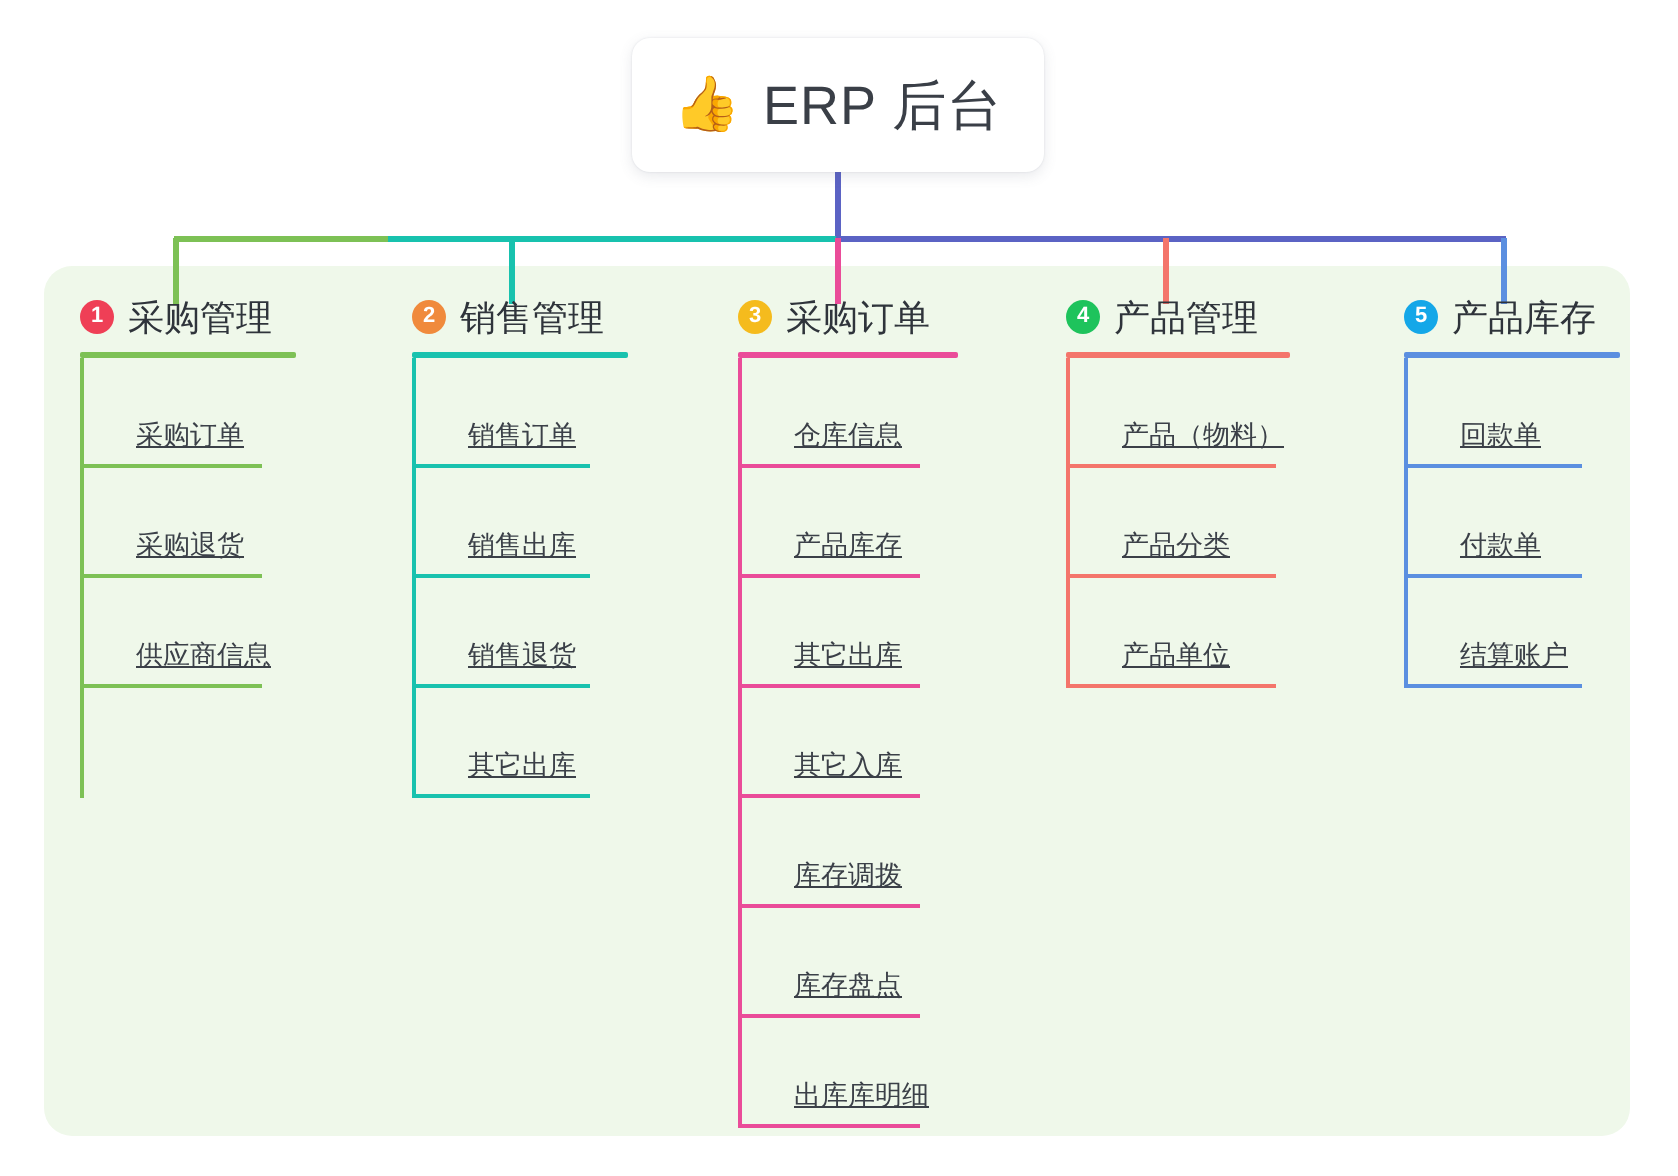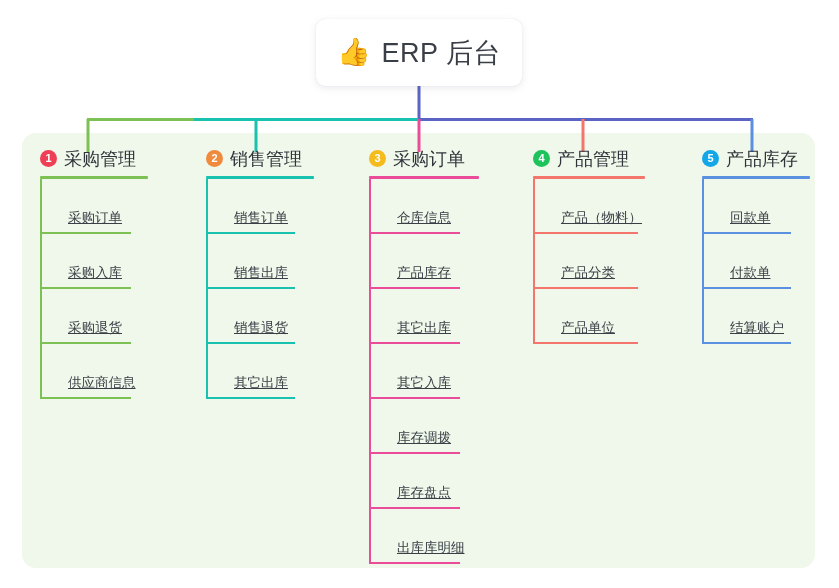--- a/index.html
+++ b/index.html
@@ -110,24 +110,20 @@
           <span class="col-title">采购管理</span>
         </div>
         <div class="col-rule" style="width: 108px; background: rgb(125, 193, 85);"></div>
         <div class="leaf-wrap">
           <div class="spine" style="background: rgb(125, 193, 85); height: 220px;"></div>
           <div class="leaf">
             <span class="leaf-text">采购订单</span>
             <div class="leaf-rule" style="width: 90px; background: rgb(125, 193, 85);"></div>
           </div>
           <div class="leaf">
-            <span class="leaf-text">采购入库</span>
-            <div class="leaf-rule" style="width: 90px; background: rgb(125, 193, 85);"></div>
-          </div>
-          <div class="leaf">
             <span class="leaf-text">采购退货</span>
             <div class="leaf-rule" style="width: 90px; background: rgb(125, 193, 85);"></div>
           </div>
           <div class="leaf">
             <span class="leaf-text">供应商信息</span>
             <div class="leaf-rule" style="width: 90px; background: rgb(125, 193, 85);"></div>
           </div>
         </div>
       </div>
       <div class="column" style="left: 206px;">

